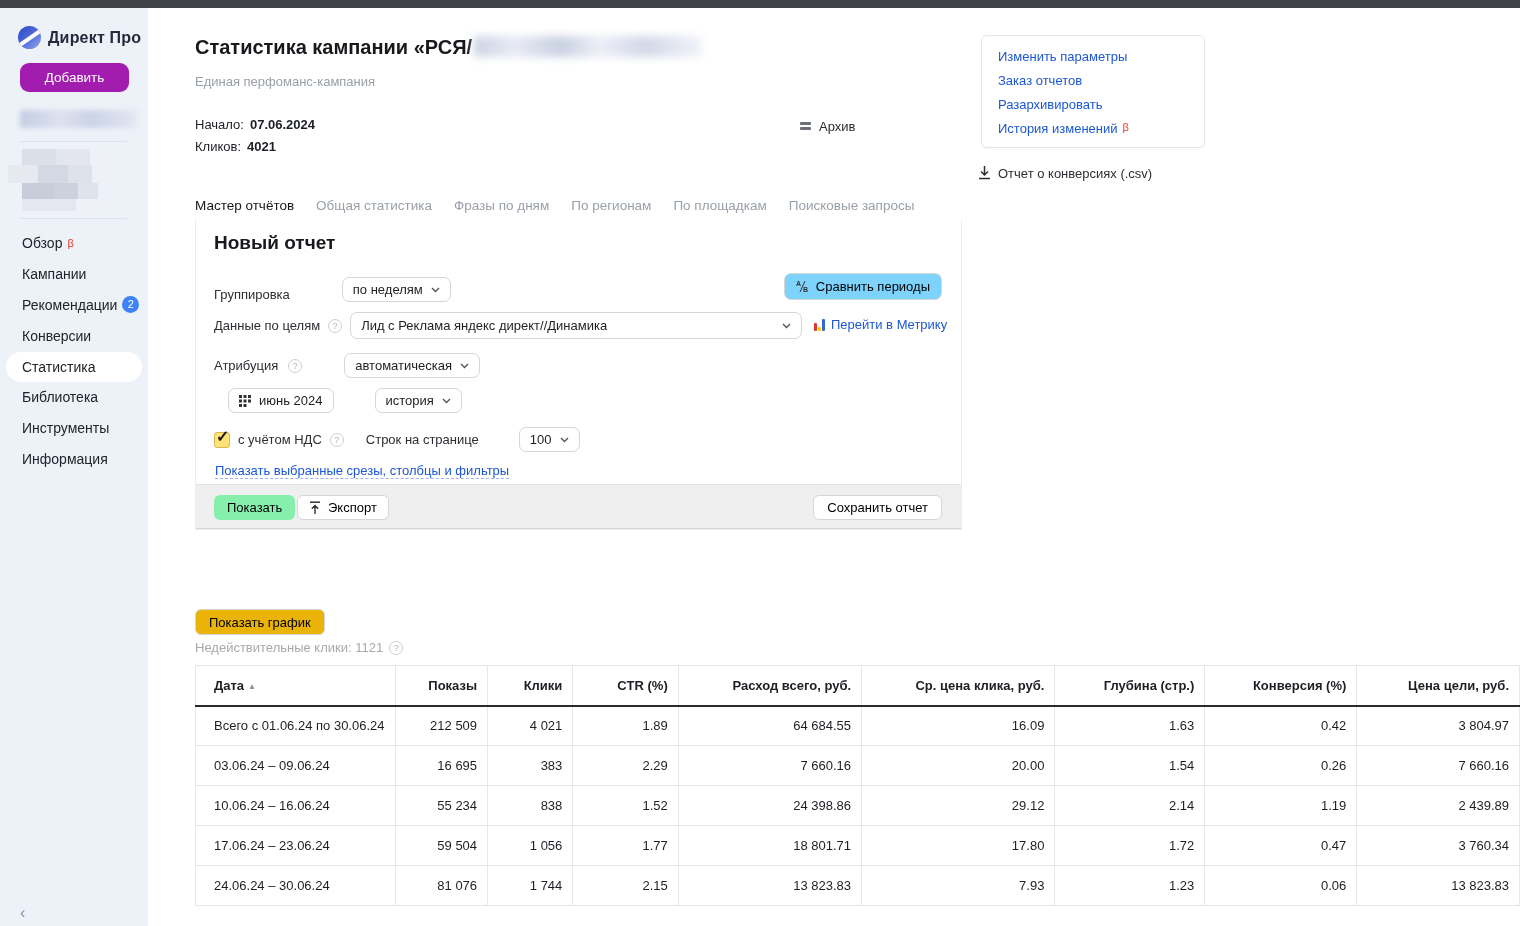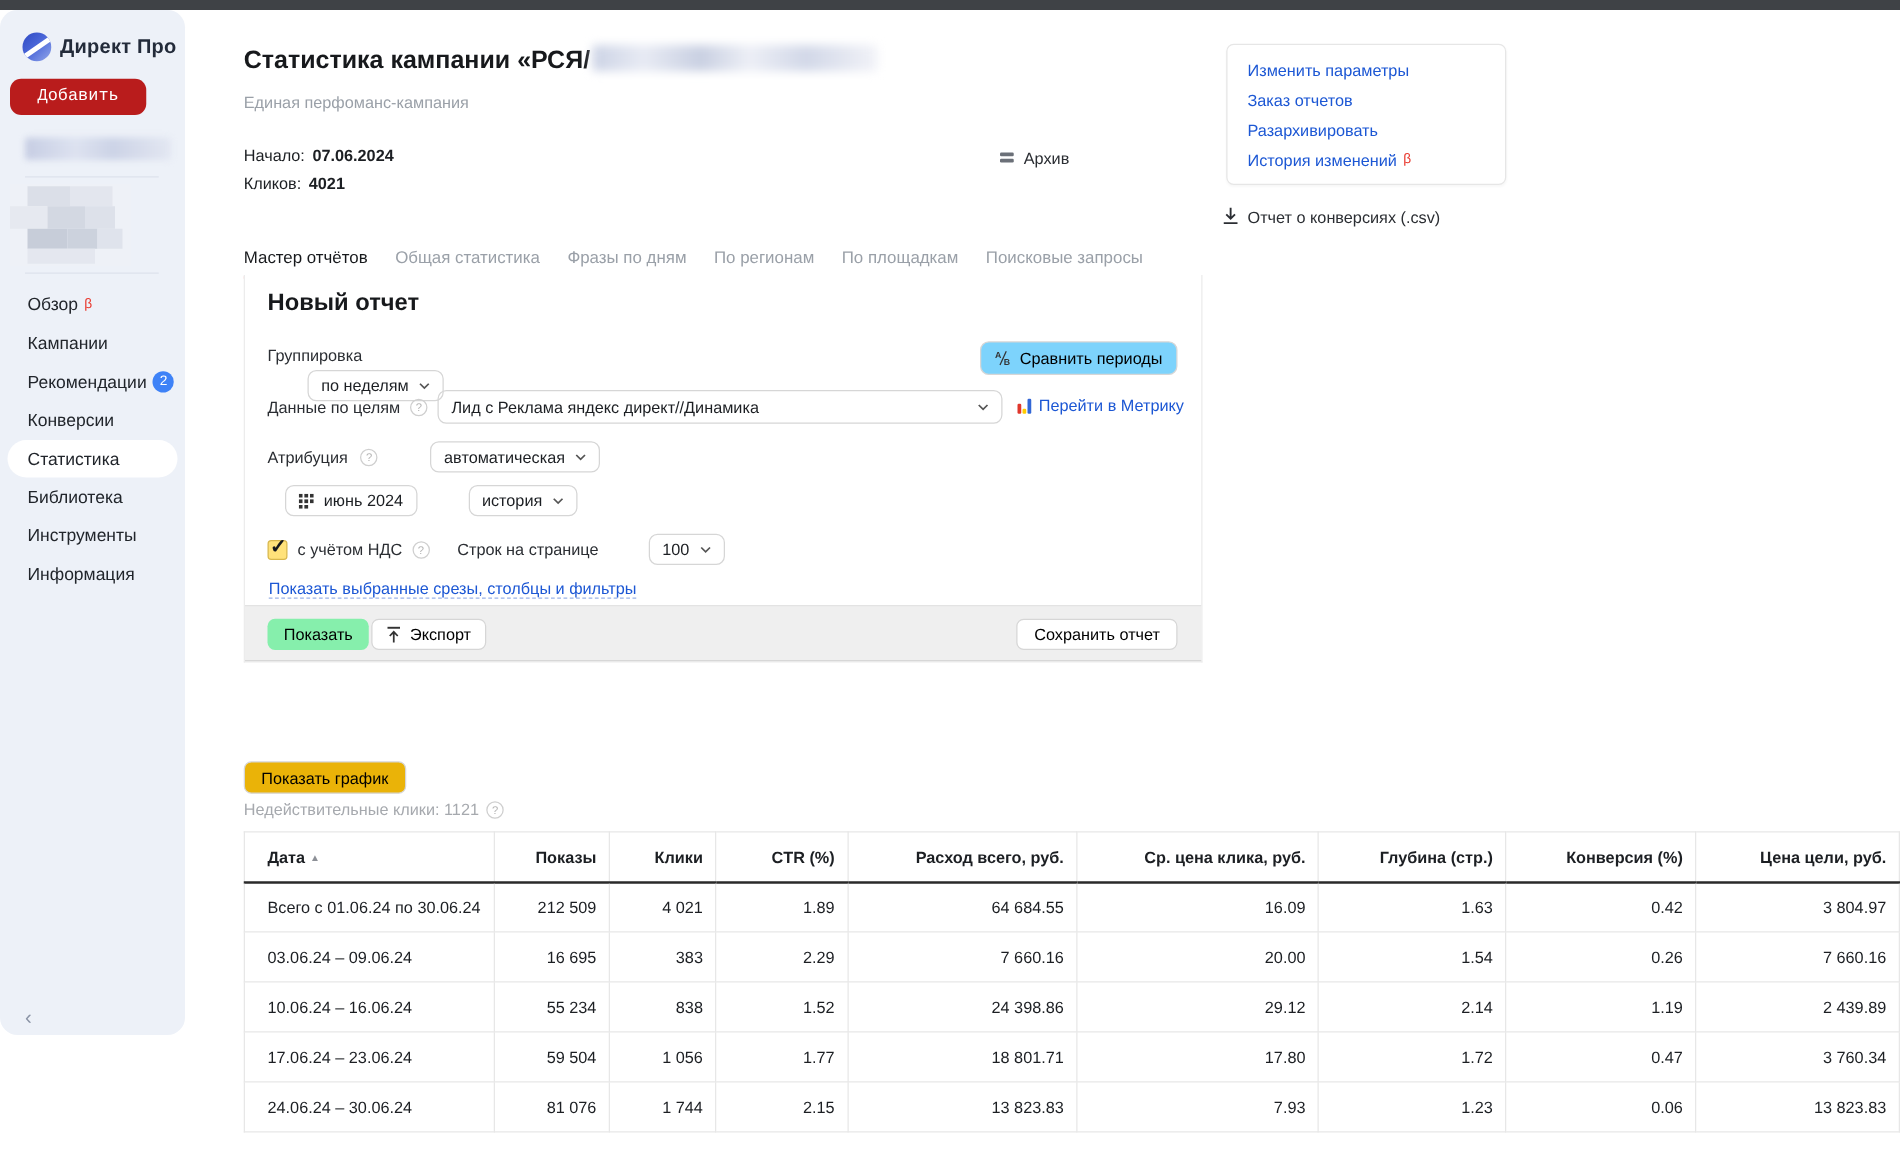--- a/index.html
+++ b/index.html
@@ -2,26 +2,26 @@
 <html><head>
 <meta charset="utf-8">
 <style>
   * { margin:0; padding:0; box-sizing:border-box; }
   html,body { width:1520px; height:926px; font-family:"Liberation Sans", sans-serif; background:#fff; overflow:hidden; }
   body { position:relative; color:#1c1f23; }
 
   .topbar { position:absolute; left:0; top:0; width:1520px; height:8px; background:#3f4246; z-index:40; }
 
   
-  .sidebar { position:absolute; left:0; top:8px; width:148px; height:820px; background:#edf1f8; z-index:30;border-radius:14px; }
+  .sidebar { position:absolute; left:0; top:8px; width:148px; height:918px; background:#edf1f8; z-index:30; }
   .logo-row { display:flex; align-items:center; gap:7px; padding:18px 0 0 18px; }
   .logo-mark { width:23px; height:23px; border-radius:50%; background:linear-gradient(135deg,#2e49c3 0%,#4a66d8 45%,#93a7ea 100%); position:relative; overflow:hidden; flex:0 0 auto; }
   .logo-mark::after { content:""; position:absolute; left:-3px; top:10px; width:30px; height:4px; background:#fff; transform:rotate(-35deg); border-radius:2px; }
   .logo-text { font-size:16px; font-weight:bold; color:#232b3a; letter-spacing:.2px; }
-  .add-btn { display:block; margin:14px 0 0 8px; width:109px; height:29px; background:#b91c1c; color:#fff; font-size:13.5px; border:none; border-radius:9px; cursor:pointer; font-family:Liberation Mono, monospace; }
+  .add-btn { display:block; margin:14px 0 0 20px; width:109px; height:29px; background:#a21caf; color:#fff; font-size:13.5px; border:none; border-radius:9px; cursor:pointer; font-family:Liberation Sans, sans-serif; }
   .blur-bar { position:absolute; left:20px; top:102px; width:117px; height:18px; border-radius:3px;
     background:linear-gradient(90deg,#c6cde3,#dde2f0 35%,#ccd3e6 60%,#e3e7f2); filter:blur(2.5px); }
   .side-divider { position:absolute; left:20px; width:107px; height:1px; background:#dde2ec; }
   .d1 { top:133px; } .d2 { top:210px; }
   .mosaic { position:absolute; left:8px; top:139px; }
   .side-menu { position:absolute; left:0; top:220px; width:148px; list-style:none; }
   .side-item { position:relative; height:31px; line-height:31px; padding-left:22px; font-size:14px; color:#21252b; cursor:pointer; white-space:nowrap; }
   .side-item.active { background:#fff; border-radius:16px; margin:0 6px; padding-left:16px; height:30px; line-height:30px; }
   .beta { color:#e8362b; font-size:11px; margin-left:5px; vertical-align:top; }
   .count-badge { display:inline-block; margin-left:5px; min-width:17px; height:17px; line-height:17px; border-radius:9px; background:#3e82f7; color:#fff; font-size:11px; text-align:center; vertical-align:2px; }
@@ -49,21 +49,21 @@
   .tabs { position:absolute; left:47px; top:190px; display:flex; gap:22px; font-size:13.5px; }
   .tab { color:#9aa0a8; padding-bottom:8px; cursor:pointer; white-space:nowrap; }
   .tab.active { color:#17191c; border-bottom:2px solid #fca5a5; }
 
   
   .card { position:absolute; left:47px; top:212px; width:767px; height:310px; background:#fff; border:1px solid #ececec; border-top:none; }
   .card-title { position:absolute; left:18px; top:12px; font-size:19px; font-weight:bold; color:#17191c; }
   .lbl { font-size:13px; color:#2b2e33; }
   .select { display:inline-flex; align-items:center; gap:8px; height:25px; padding:0 10px; border:1px solid #d6d6d6; border-radius:7px; background:#fff; font-size:13px; cursor:pointer; white-space:nowrap;margin-left:32px; }
   .chev { width:9px; height:6px; flex:0 0 auto; }
-  .row-group { position:absolute; left:18px; top:57px; display:flex; align-items:flex-start; gap:4px;flex-direction:column; }
+  .row-group { position:absolute; left:18px; top:57px; display:flex; align-items:flex-end; gap:20px; }
   .compare-btn { position:absolute; right:19px; top:53px; display:inline-flex; align-items:center; gap:7px; height:27px; padding:0 11px; border:1px solid #d6d6d6; border-radius:7px; background:#7dd3fc; font-size:13px; cursor:pointer; }
   .row-goals { position:absolute; left:18px; top:92px; display:flex; align-items:center; gap:8px; }
   .goals-select { width:452px; height:27px; justify-content:space-between; display:inline-flex; align-items:center; padding:0 10px; border:1px solid #d6d6d6; border-radius:7px; font-size:13px; cursor:pointer; }
   .metrika { position:absolute; left:618px; top:97px; display:flex; align-items:center; gap:6px; font-size:13px; }
   .metrika a { color:#1c57d4; text-decoration:none; }
   .m-bars { display:flex; align-items:flex-end; gap:1px; height:12px; }
   .m-bars i { display:block; width:3px; border-radius:1px; }
   .mb-r { height:8px; background:#e0372c; } .mb-y { height:4px; background:#ffcc00; } .mb-b { height:12px; background:#3367d6; }
   .row-attr { position:absolute; left:18px; top:133px; display:flex; align-items:center; gap:10px; }
   .row-period { position:absolute; left:0; top:168px; display:flex; align-items:center; gap:9px; }

